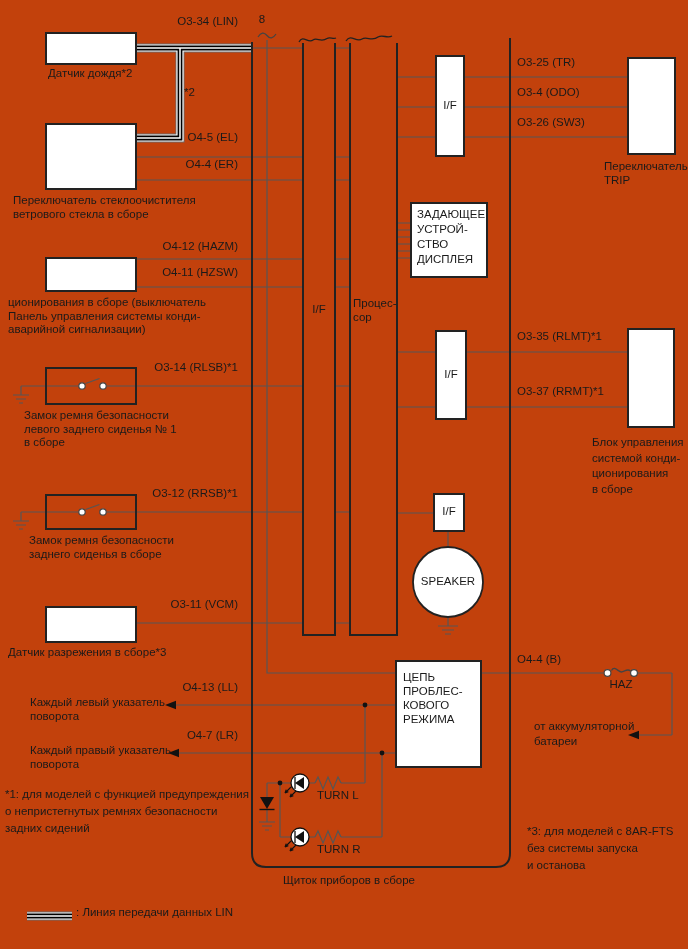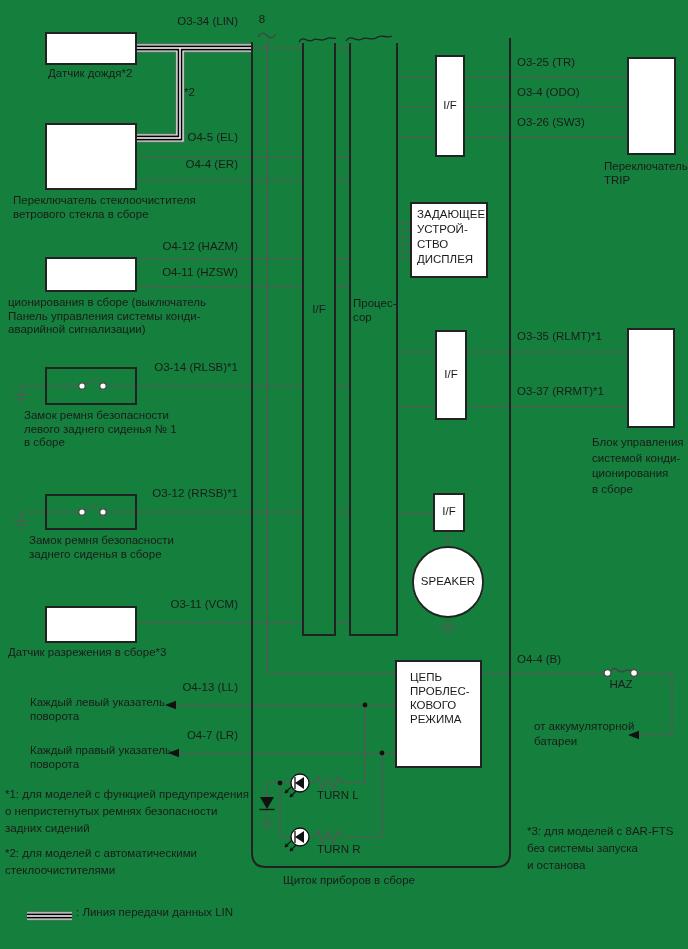--- a/index.html
+++ b/index.html
@@ -1,16 +1,16 @@
 <!DOCTYPE html>
 <html><head>
 <meta charset="utf-8">
 <style>
   html,body{margin:0;padding:0;background:#fff;}
-  #stage{position:relative;width:688px;height:949px;background:#15803d;
+  #stage{position:relative;width:688px;height:949px;background:#c2410c;
          font-family:"Liberation Sans","DejaVu Sans",sans-serif;color:#1a1a1a;overflow:hidden;}
   #wires{position:absolute;left:0;top:0;}
   .box{position:absolute;border:2px solid #222;background:#fff;box-sizing:border-box;}
   .txt{position:absolute;font-size:11.5px;line-height:13.5px;color:#1a1a1a;white-space:nowrap;}
   .r{text-align:right;}
   .c{text-align:center;}
 </style>
 </head>
 <body>
 
@@ -180,21 +180,21 @@
   <div class="txt c" style="left:435px;top:99px;width:30px;">I/F</div>
   <div class="txt c" style="left:435px;top:368px;width:32px;">I/F</div>
   <div class="txt c" style="left:433px;top:505px;width:32px;">I/F</div>
   <div class="txt" style="left:417px;top:207px;line-height:15px;">
     <div>ЗАДАЮЩЕЕ</div>
     <div>УСТРОЙ-</div>
     <div>СТВО</div>
     <div>ДИСПЛЕЯ</div>
   </div>
   <div class="txt c" style="left:410px;top:575px;width:76px;">SPEAKER</div>
-  <div class="txt" style="left:403px;top:670px;line-height:14px;margin-left:7px;">
+  <div class="txt" style="left:403px;top:670px;line-height:14px;">
     <div>ЦЕПЬ</div>
     <div>ПРОБЛЕС-</div>
     <div>КОВОГО</div>
     <div>РЕЖИМА</div>
   </div>
   <div class="txt" style="left:317px;top:789px;">TURN L</div>
   <div class="txt" style="left:317px;top:843px;">TURN R</div>
   <div class="txt c" style="left:605px;top:678px;width:32px;">HAZ</div>
   <div class="txt" style="left:283px;top:874px;">Щиток приборов в сборе</div>
 
@@ -211,24 +211,20 @@
   <div class="txt" style="left:534px;top:719px;line-height:15px;">
     <div>от аккумуляторной</div>
     <div>батареи</div>
   </div>
 
   <div class="txt" style="left:5px;top:786px;line-height:17px;">
     <div>*1: для моделей с функцией предупреждения</div>
     <div>о непристегнутых ремнях безопасности</div>
     <div>задних сидений</div>
   </div>
-  <div class="txt" style="left:5px;top:845px;line-height:16.5px;">
-    <div>*2: для моделей с автоматическими</div>
-    <div>стеклоочистителями</div>
-  </div>
   <div class="txt" style="left:527px;top:823px;line-height:17px;">
     <div>*3: для моделей с 8AR-FTS</div>
     <div>без системы запуска</div>
     <div>и останова</div>
   </div>
 
   <div class="txt" style="left:76px;top:906px;">: Линия передачи данных LIN</div>
 
 </div>
 

